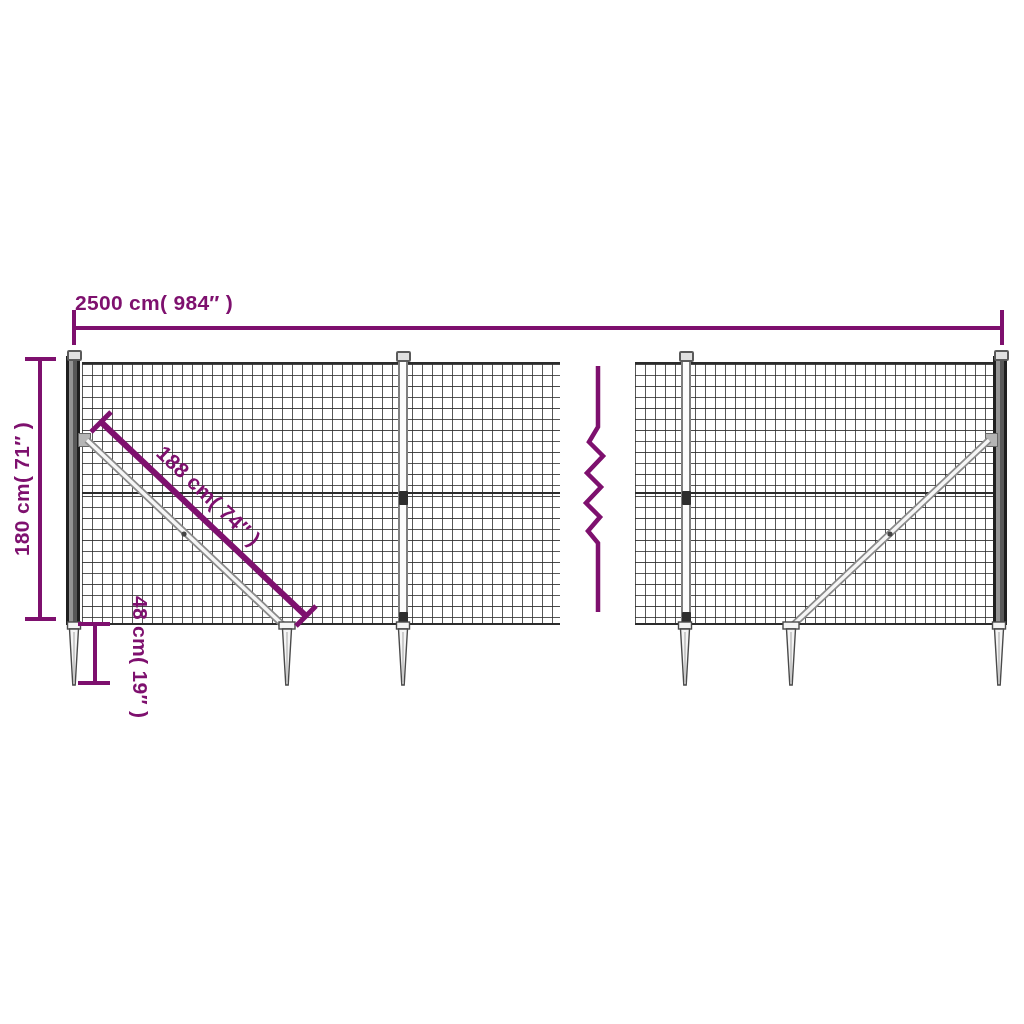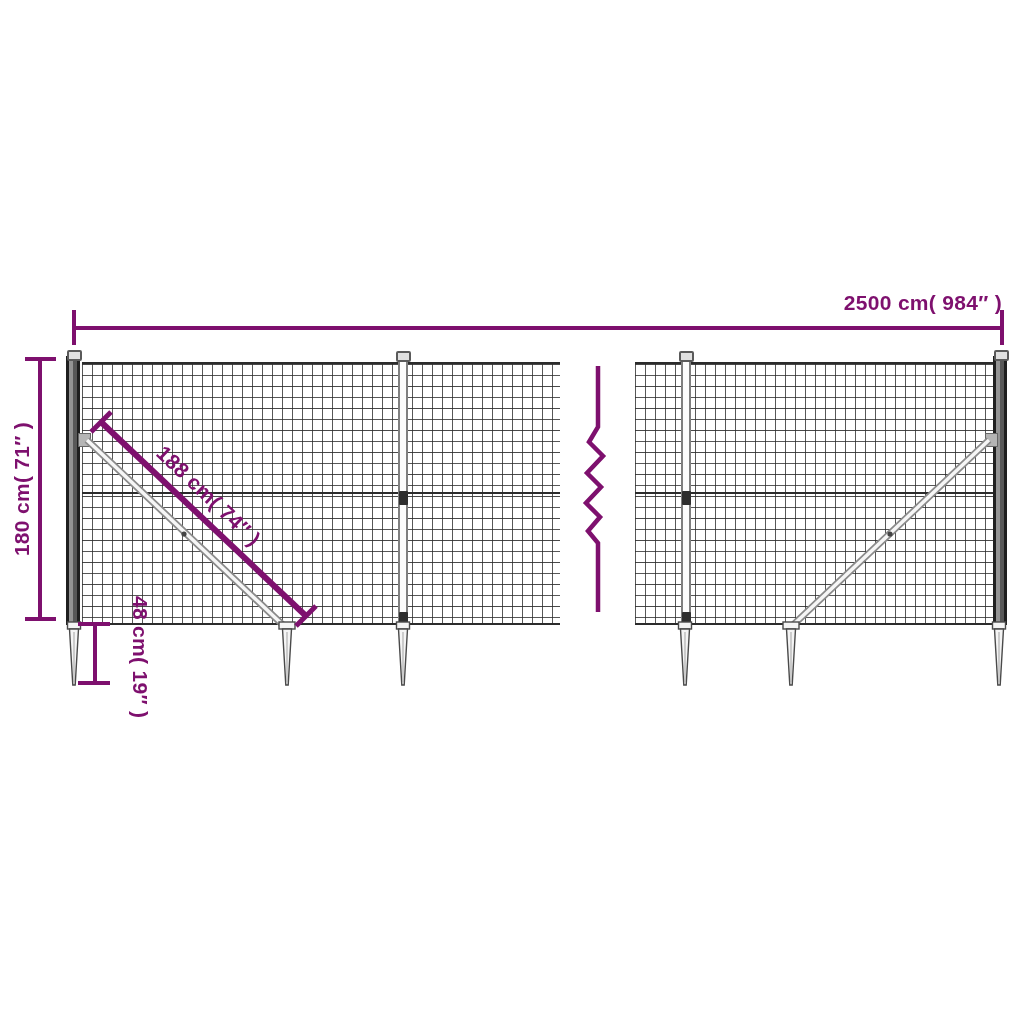--- a/index.html
+++ b/index.html
@@ -119,21 +119,21 @@
       <line x1="91" y1="432" x2="111" y2="412" stroke-width="5"></line>
       <line x1="296" y1="626" x2="316" y2="606" stroke-width="5"></line>
     </g>
 
     <polyline points="598,366 598,427 589,442 603,456 587,473 601,487 586,503 600,517 588,531 598,543 598,612" fill="none" stroke="#7e106e" stroke-width="4.5" stroke-linejoin="miter"></polyline>
   </svg>
 
   <div class="abs dim" style="left:75px;top:326px;width:927px;height:4px;"></div>
   <div class="abs dim" style="left:72px;top:310px;width:4px;height:35px;"></div>
   <div class="abs dim" style="left:1000px;top:310px;width:4px;height:35px;"></div>
-  <div class="dim-label" style="left:75px;top:291px;width:927px;text-align:right;">2500 cm( 984″ )</div>
+  <div class="dim-label" style="left:75px;top:291px;width:927px;text-align:left;">2500 cm( 984″ )</div>
 
   <div class="abs dim" style="left:38px;top:359px;width:4px;height:262px;"></div>
   <div class="abs dim" style="left:25px;top:357px;width:31px;height:4px;"></div>
   <div class="abs dim" style="left:25px;top:617px;width:31px;height:4px;"></div>
   <div class="dim-label" style="left:-109px;top:477px;width:262px;text-align:center;transform:rotate(-90deg);">180 cm( 71″ )</div>
 
   <div class="dim-label" style="left:168px;top:441px;transform:rotate(43.5deg);transform-origin:0 0;">188 cm( 74″ )</div>
 
   <div class="abs dim" style="left:93px;top:624px;width:4px;height:61px;"></div>
   <div class="abs dim" style="left:78px;top:622px;width:32px;height:4px;"></div>

